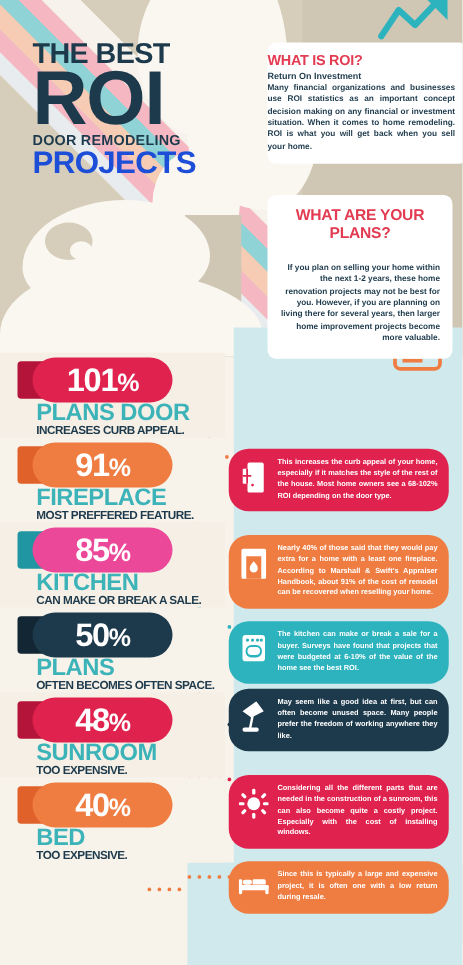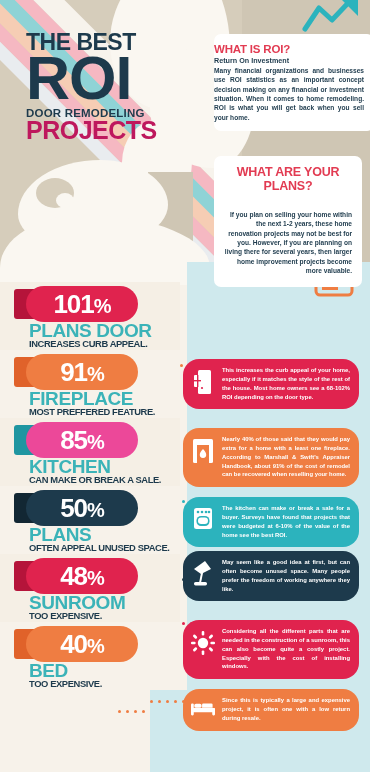--- a/index.html
+++ b/index.html
@@ -34,21 +34,21 @@
   .blob-e { left:0px; top:215px; width:210px; height:75px; border-radius:40% 60% 6% 6% / 70% 70% 8% 8%; }
   .blob-f { left:36px; top:178px; width:38px; height:30px; border-radius:50%; background:#d6cdbb; }
   .blob-g { left:56px; top:193px; width:18px; height:15px; border-radius:50%; background:#faf7f1; }
   .chimney { position:absolute; left:148px; top:172px; width:45px; height:115px; background:#cfc6b4; }
 
   
   .title-wrap { position:absolute; left:26px; top:31px; z-index:6; }
   .t-best { font-size:23px; font-weight:bold; color:#1d3a4c; letter-spacing:-0.5px; line-height:1; }
   .t-roi  { font-size:61px; font-weight:bold; color:#1d3a4c; line-height:0.88; letter-spacing:-1px; margin-top:-2px;}
   .t-home { font-size:11.5px; font-weight:bold; color:#1d3a4c; letter-spacing:0.2px; line-height:1; margin-top:2px;}
-  .t-proj { font-size:25px; font-weight:bold; color:#be185d; letter-spacing:-0.5px; line-height:1; margin-top:-1px;}
+  .t-proj { font-size:25px; font-weight:bold; color:#1d4ed8; letter-spacing:-0.5px; line-height:1; margin-top:-1px;}
 
   
   .card { position:absolute; background:#ffffff; border-radius:7px; z-index:7; }
   .card-roi   { left:214px; top:34px;  width:160px; padding:9px 10px 9px 0; }
   .card-plans { left:214px; top:156px; width:148px; padding:9px 10px 11px 10px; }
   .card-h { color:#e23b52; font-size:11.5px; font-weight:bold; letter-spacing:-0.2px; margin-bottom:1px; }
   .card-h.big { font-size:12.5px; text-align:center; margin-bottom:17px;}
   .card-sub { color:#1d3a4c; font-size:7.2px; font-weight:bold; margin-bottom:1px; }
   .card-p { color:#1d3a4c; font-size:6.6px; line-height:1.42; text-align:justify; font-weight:bold; }
   .card-p.rag { text-align:right; }
@@ -189,21 +189,21 @@
       <div class="r-desc">CAN MAKE OR BREAK A SALE.</div>
     </div>
 
     <div class="row alt">
       <div class="row-bg"></div>
       <div class="pill-tab" style="background:#122733"></div>
       <div class="pill" style="background:#1d3a4c">
         <span><b>50</b><sup>%</sup></span>
       </div>
       <div class="r-name">PLANS</div>
-      <div class="r-desc">OFTEN APPEAL UNUSED SPACE.</div>
+      <div class="r-desc">OFTEN BECOMES OFTEN SPACE.</div>
     </div>
 
     <div class="row">
       <div class="row-bg"></div>
       <div class="pill-tab" style="background:#b5143a"></div>
       <div class="pill" style="background:#e0234e">
         <span><b>48</b><sup>%</sup></span>
       </div>
       <div class="r-name">SUNROOM</div>
       <div class="r-desc">TOO EXPENSIVE.</div>

